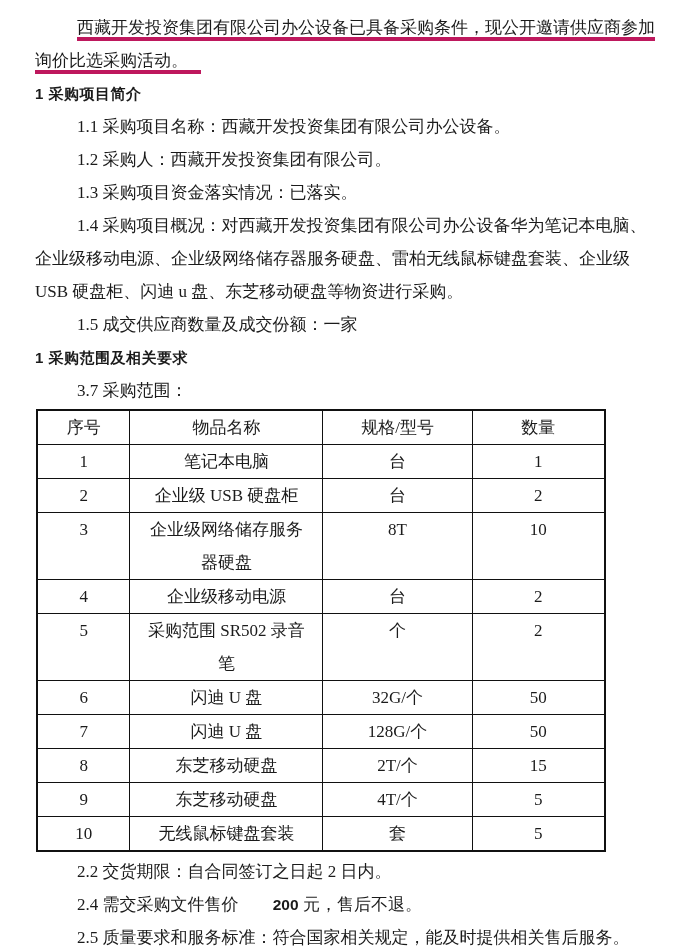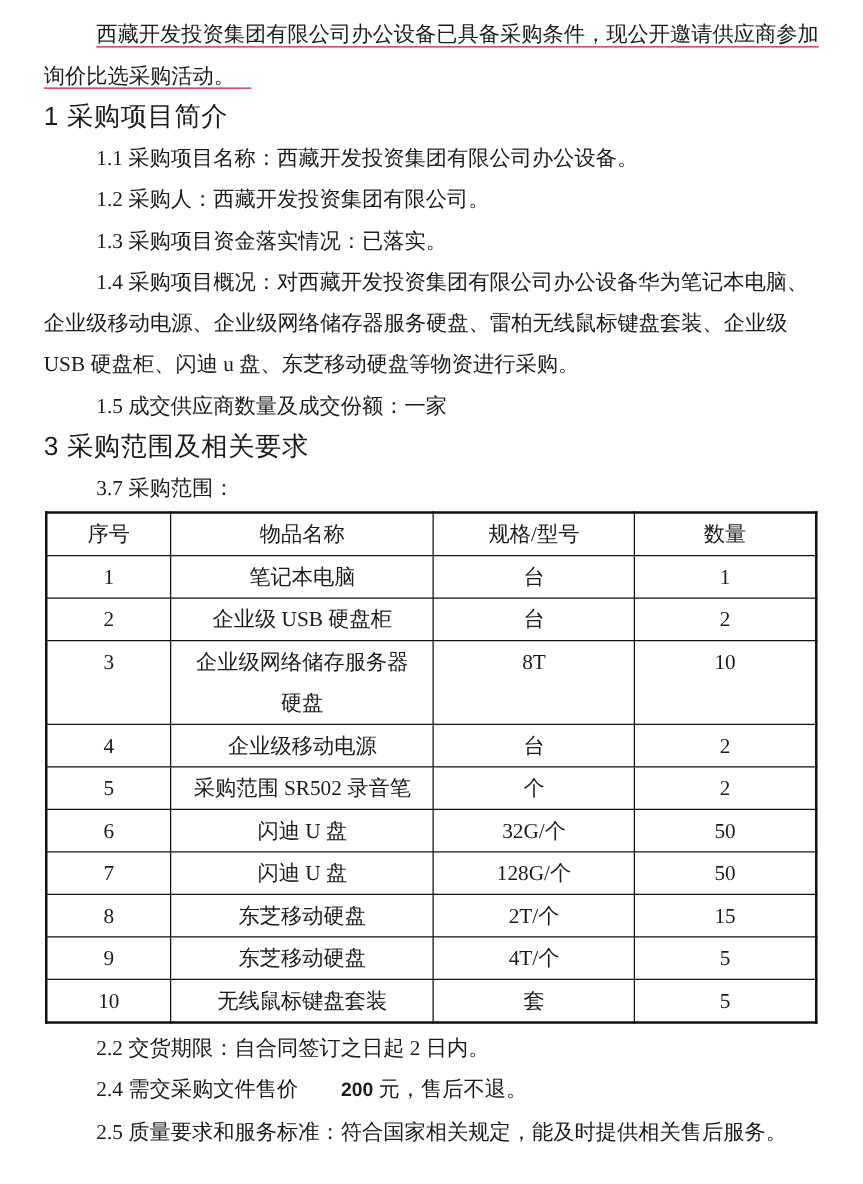--- a/index.html
+++ b/index.html
@@ -19,33 +19,33 @@
     line-height: 33px;
   }
   p.body-line {
     text-indent: 42px;
     margin: 0;
   }
   .intro {
     text-indent: 42px;
   }
   .intro .u-text {
-    border-bottom: 1px solid #be185d;
+    border-bottom: 4px solid #be185d;
     padding-right: 13px;
   }
   .heading {
     font-family: "Liberation Sans", "DejaVu Sans", sans-serif;
-    font-weight: 400;
-    font-size: 21px;
+    font-weight: 700;
+    font-size: 15px;
     line-height: 33px;
     letter-spacing: 0.5px;
   }
   table.goods {
     border-collapse: collapse;
-    width: 618px;
+    width: 570px;
     margin: 2px 0 0 1px;
     border: 2px solid #111;
   }
   table.goods th, table.goods td {
     border: 1px solid #111;
     font-weight: normal;
     font-size: 17px;
     line-height: 33px;
     text-align: center;
     vertical-align: top;
@@ -71,21 +71,21 @@
   <p class="intro"><span class="u-text">西藏开发投资集团有限公司办公设备已具备采购条件，现公开邀请供应商参加询价比选采购活动。</span></p>
 
   <div class="heading">1 采购项目简介</div>
 
   <p class="body-line">1.1 采购项目名称：西藏开发投资集团有限公司办公设备。</p>
   <p class="body-line">1.2 采购人：西藏开发投资集团有限公司。</p>
   <p class="body-line">1.3 采购项目资金落实情况：已落实。</p>
   <p class="body-line">1.4 采购项目概况：对西藏开发投资集团有限公司办公设备华为笔记本电脑、企业级移动电源、企业级网络储存器服务硬盘、雷柏无线鼠标键盘套装、企业级 USB 硬盘柜、闪迪 u 盘、东芝移动硬盘等物资进行采购。</p>
   <p class="body-line">1.5 成交供应商数量及成交份额：一家</p>
 
-  <div class="heading">3 采购范围及相关要求</div>
+  <div class="heading">1 采购范围及相关要求</div>
 
   <p class="body-line">3.7 采购范围：</p>
 
   <table class="goods">
     <colgroup>
       <col class="c-idx">
         <col class="c-name">
         <col class="c-spec">
         <col class="c-qty">
     </colgroup>

